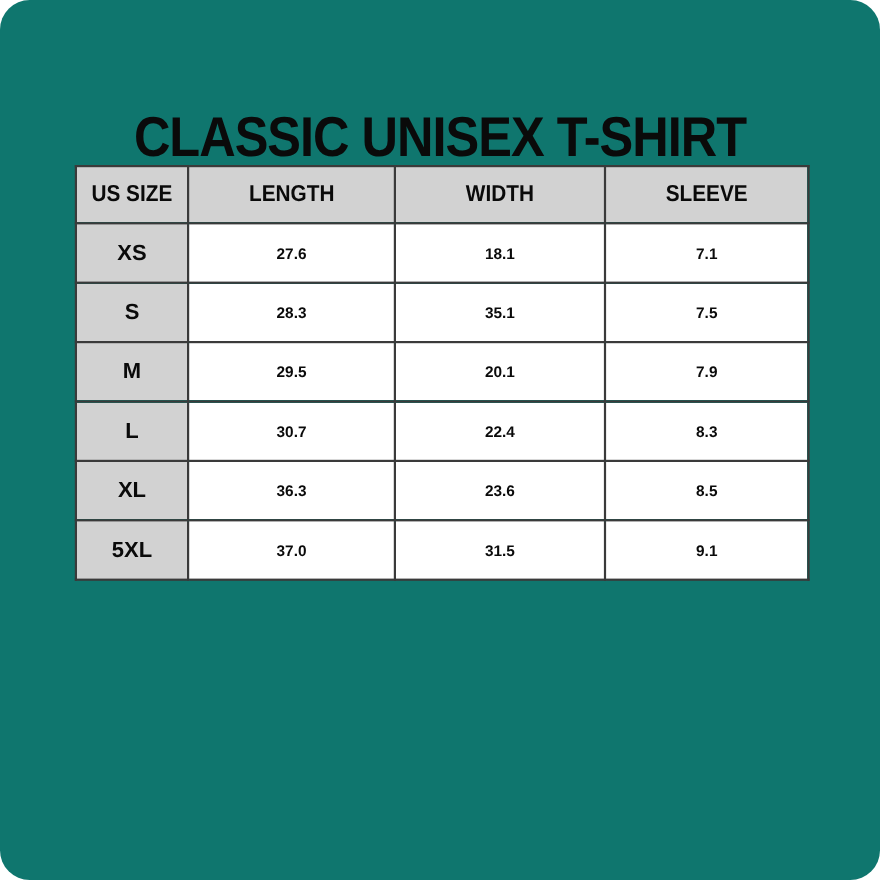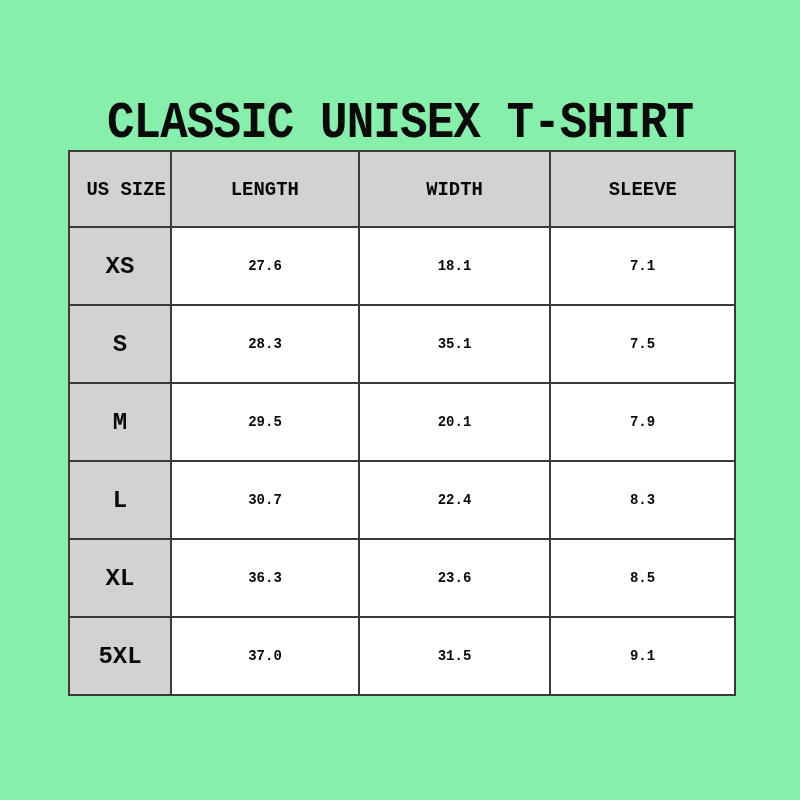--- a/index.html
+++ b/index.html
@@ -4,24 +4,25 @@
 <style>
   html, body {
     margin: 0;
     padding: 0;
     background: #ffffff;
   }
   .page {
     position: relative;
     width: 800px;
     height: 800px;
-    background: #86efac;
-    font-family: Liberation Mono, monospace;
+    background: #0f766e;
+    font-family: Liberation Sans, sans-serif;
     color: #0a0a0a;
     overflow: hidden;
+    border-radius: 27px;
   }
   .title {
     position: absolute;
     top: 95px;
     left: 0;
     width: 800px;
     text-align: center;
     font-size: 51px;
     font-weight: 700;
     letter-spacing: -1px;
@@ -35,39 +36,39 @@
     left: 68px;
     top: 150px;
     width: 666px;
     border-collapse: collapse;
     table-layout: fixed;
   }
   .size-chart th, .size-chart td {
     border: 2px solid #3a3a3a;
     text-align: center;
     vertical-align: middle;
-    padding: 12px;
+    padding: 0;
     overflow: hidden;
   }
   .size-chart thead th {
     height: 50px;
     background: #d2d2d2;
     font-size: 21px;
     font-weight: 700;
   }
   .size-chart thead th .hdr {
     display: inline-block;
     transform: scaleX(0.90);
     transform-origin: 50% 50%;
     white-space: nowrap;
   }
   .size-chart tbody th {
     height: 52px;
     background: #d2d2d2;
-    font-size: 24px;
+    font-size: 20px;
     font-weight: 700;
   }
   .size-chart tbody td {
     height: 52px;
     background: #ffffff;
     font-size: 14px;
     font-weight: 700;
   }
 </style>
 </head>

